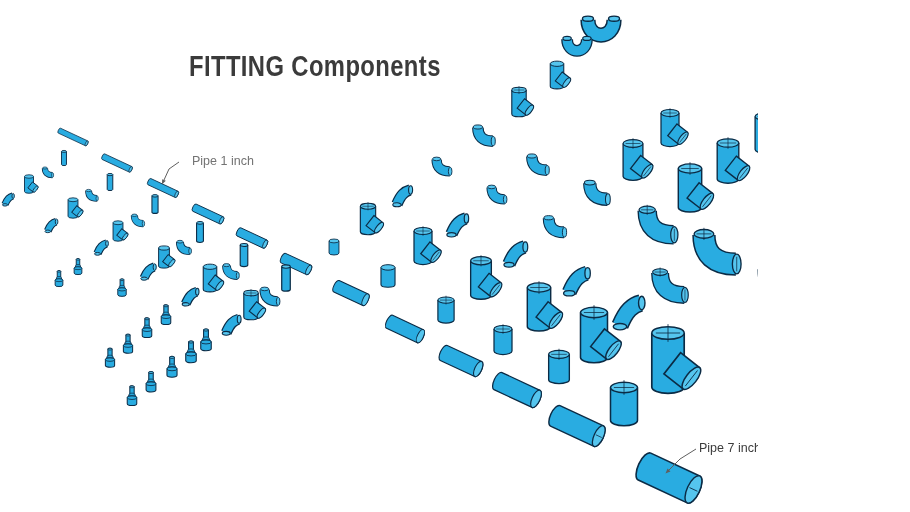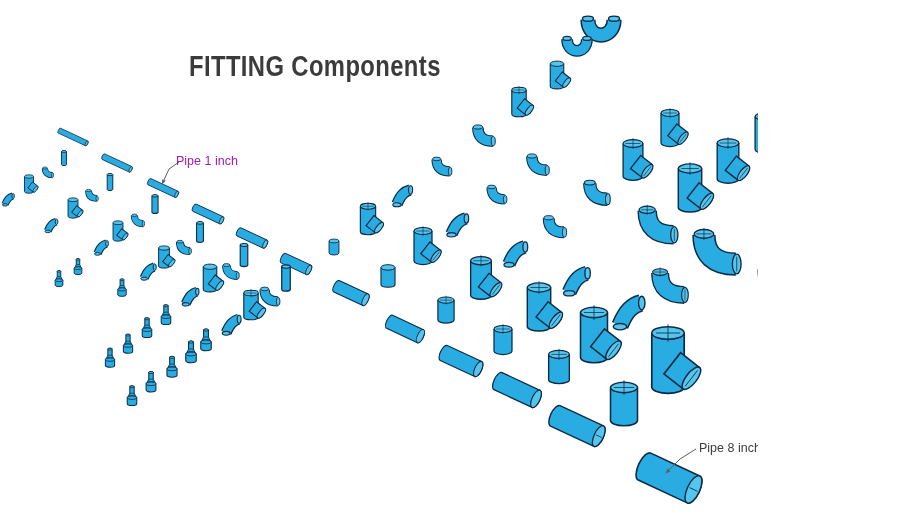--- a/index.html
+++ b/index.html
@@ -597,15 +597,15 @@
       <g>
         <polyline points="179,162 169,169 164,180" fill="none" stroke="#5f5f5f" stroke-width="1"></polyline>
         <polygon points="161.9309852784941,184.55183238731303 162.1792670450748,179.17239411139764 165.8207329549252,180.82760588860236" fill="#5f5f5f"></polygon>
       </g>
       <g>
         <polyline points="696,449 680,459 669,470" fill="none" stroke="#5f5f5f" stroke-width="1"></polyline>
         <polygon points="665.4644660940672,473.5355339059327 667.5857864376269,468.5857864376269 670.4142135623731,471.4142135623731" fill="#5f5f5f"></polygon>
       </g>
     </svg>
   <h1 class="title" style="color: rgb(59, 59, 59);">FITTING Components</h1>
-  <span class="lbl" style="left: 176px; top: 154px; color: #a21caf;">Pipe 1 inch</span>
-  <span class="lbl" style="left: 699px; top: 441px; color: rgb(60, 60, 60);">Pipe 8 inch</span>
+  <span class="lbl" style="left: 192px; top: 154px; color: #737373;">Pipe 1 inch</span>
+  <span class="lbl" style="left: 699px; top: 441px; color: rgb(60, 60, 60);">Pipe 7 inch</span>
 </div>
 
 </body></html>

